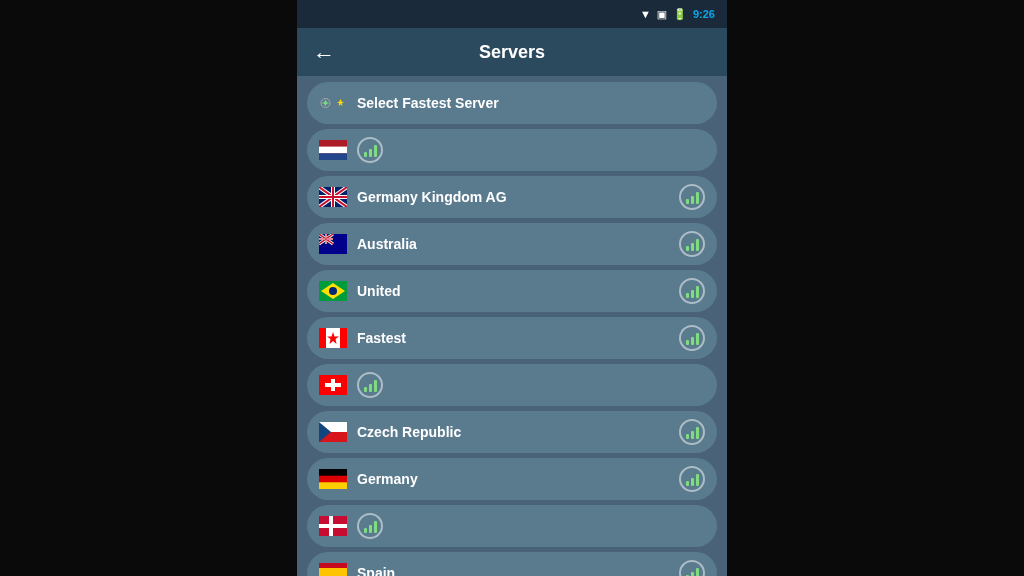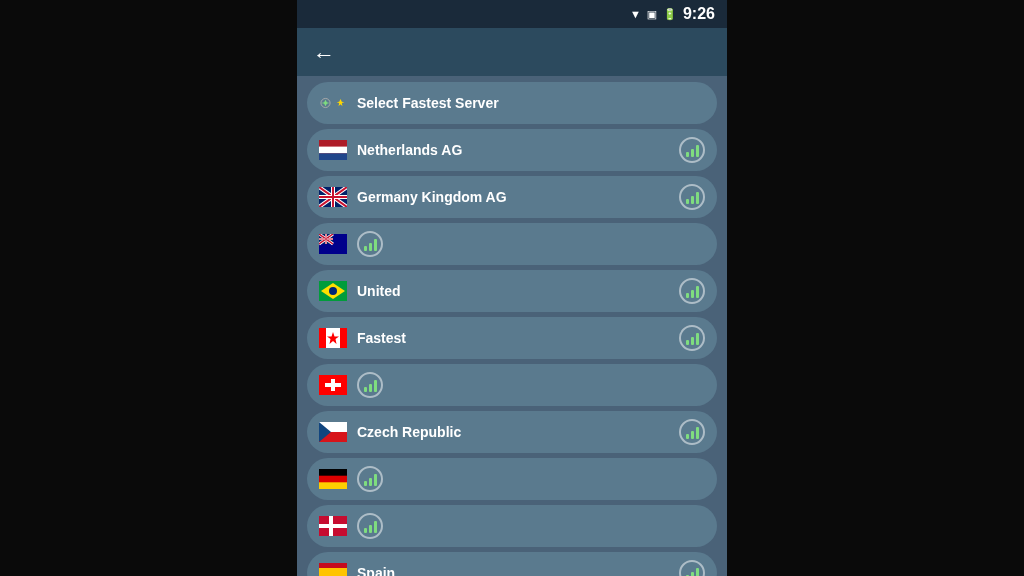--- a/index.html
+++ b/index.html
@@ -28,22 +28,22 @@
       justify-content: flex-end;
       padding: 0 12px;
       gap: 6px;
       flex-shrink: 0;
     }
     .status-icon {
       color: white;
       font-size: 11px;
     }
     .status-time {
-      color: #ffffff;
-      font-size: 16px;
+      color: #0ea5e9;
+      font-size: 11px;
       font-weight: 600;
     }
     .header {
       background: #2c4a5e;
       height: 48px;
       display: flex;
       align-items: center;
       padding: 0 16px;
       flex-shrink: 0;
     }
@@ -143,20 +143,21 @@
 
   <div class="status-bar">
     <span class="status-icon">▼</span>
     <span class="status-icon">▣</span>
     <span class="status-icon">🔋</span>
     <span class="status-time">9:26</span>
   </div>
 
   <div class="header">
     <div class="back-btn">←</div>
+    <div class="header-title">Servers</div>
   </div>
 
   <div class="server-list">
   <div class="server-item">
     <div class="fastest-icon">
           <svg viewBox="0 0 20 18" xmlns="http://www.w3.org/2000/svg">
   <circle cx="10" cy="9" r="7" fill="none" stroke="#aaa" stroke-width="1.5"></circle>
   <path d="M10 4 L12 8 L16 9 L12 10 L10 14 L8 10 L4 9 L8 8 Z" fill="#7fdd7f"></path>
 </svg>
           <svg viewBox="0 0 20 18" xmlns="http://www.w3.org/2000/svg" style="margin-left:1px">
@@ -167,21 +168,20 @@
 
   </div>
       <div class="server-item">
     <div class="flag-icon">
           <svg width="28" height="20" viewBox="0 0 28 20" xmlns="http://www.w3.org/2000/svg">
             <rect width="28" height="20" fill="#AE1C28"></rect>
             <rect y="6.6" width="28" height="6.7" fill="#fff"></rect>
             <rect y="13.3" width="28" height="6.7" fill="#21468B"></rect>
           </svg>
         </div>
-    <span class="server-name">Netherlands AG</span>
     <div class="signal-icon">
           <div class="signal-bars">
             <span></span>
             <span></span>
             <span></span>
           </div>
         </div>
   </div>
       <div class="server-item">
     <div class="flag-icon">
@@ -214,20 +214,21 @@
             <line x1="0" y1="0" x2="14" y2="10" stroke="white" stroke-width="3"></line>
             <line x1="14" y1="0" x2="0" y2="10" stroke="white" stroke-width="3"></line>
             <line x1="0" y1="0" x2="14" y2="10" stroke="#C8102E" stroke-width="1.5"></line>
             <line x1="14" y1="0" x2="0" y2="10" stroke="#C8102E" stroke-width="1.5"></line>
             <rect x="6" y="0" width="2" height="10" fill="white"></rect>
             <rect x="0" y="4" width="14" height="2" fill="white"></rect>
             <rect x="6.5" y="0" width="1" height="10" fill="#C8102E"></rect>
             <rect x="0" y="4.5" width="14" height="1" fill="#C8102E"></rect>
           </svg>
         </div>
+    <span class="server-name">Australia</span>
     <div class="signal-icon">
           <div class="signal-bars">
             <span></span>
             <span></span>
             <span></span>
           </div>
         </div>
   </div>
       <div class="server-item">
     <div class="flag-icon">
@@ -298,20 +299,21 @@
         </div>
   </div>
       <div class="server-item">
     <div class="flag-icon">
           <svg width="28" height="20" viewBox="0 0 28 20" xmlns="http://www.w3.org/2000/svg">
             <rect width="28" height="20" fill="#FFCE00"></rect>
             <rect width="28" height="13.3" fill="#DD0000"></rect>
             <rect width="28" height="6.7" fill="#000"></rect>
           </svg>
         </div>
+    <span class="server-name">Germany</span>
     <div class="signal-icon">
           <div class="signal-bars">
             <span></span>
             <span></span>
             <span></span>
           </div>
         </div>
   </div>
       <div class="server-item">
     <div class="flag-icon">

